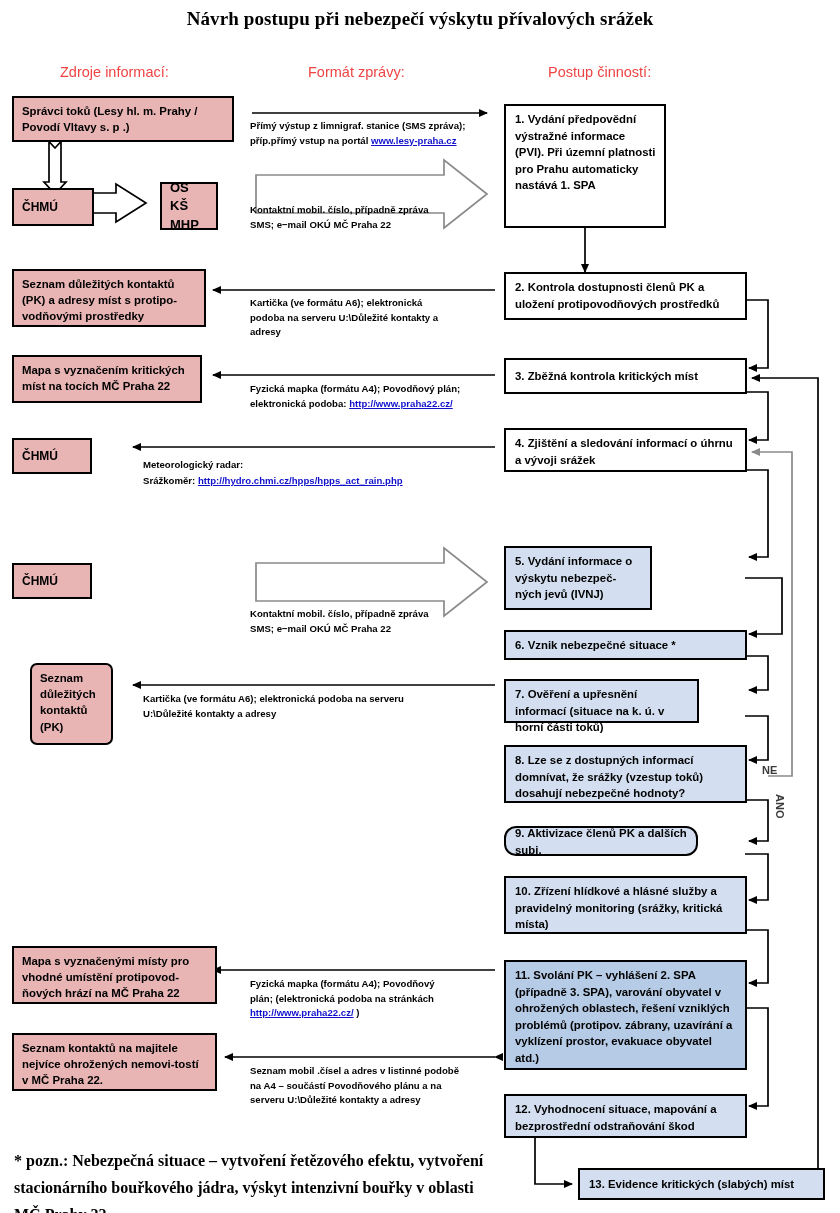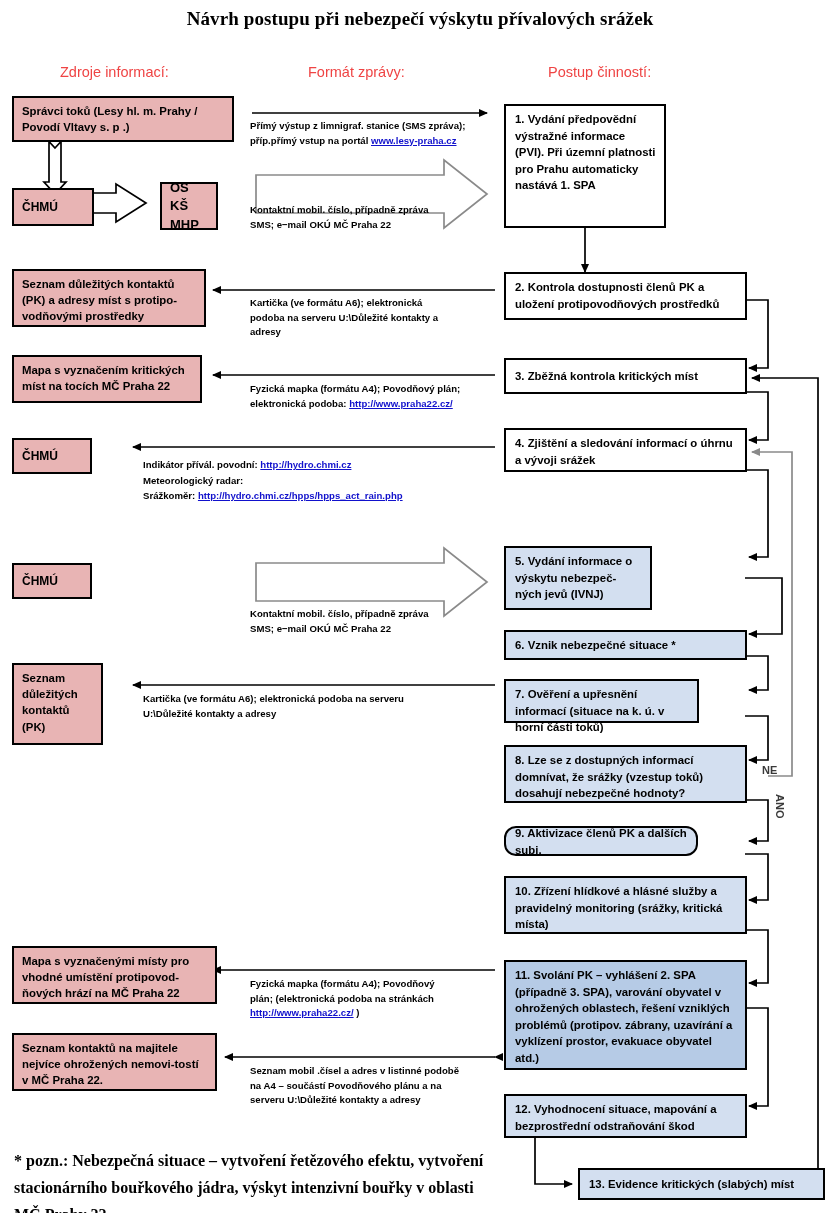--- a/index.html
+++ b/index.html
@@ -148,21 +148,21 @@
 </div>
 
 <div class="abs pinkbox big center" style="left:12px;top:438px;width:80px;height:36px;">
   <span>ČHMÚ</span>
 </div>
 
 <div class="abs pinkbox big center" style="left:12px;top:563px;width:80px;height:36px;">
   <span>ČHMÚ</span>
 </div>
 
-<div class="abs pinkbox" style="left:12px;top:663px;width:91px;height:82px;">
+<div class="abs pinkbox" style="left:30px;top:663px;width:83px;height:82px;border-radius:7px;">
   <span>Seznam důležitých kontaktů (PK)</span>
 </div>
 
 <div class="abs pinkbox" style="left:12px;top:946px;width:205px;height:58px;">
   <span>Mapa s vyznačenými místy pro vhodné umístění protipovod-ňových hrází na MČ Praha 22</span>
 </div>
 
 <div class="abs pinkbox" style="left:12px;top:1033px;width:205px;height:58px;">
   <span>Seznam kontaktů na majitele nejvíce ohrožených nemovi-tostí v MČ Praha 22.</span>
 </div>
@@ -182,21 +182,20 @@
   <div>podoba na serveru U:\Důležité kontakty a</div>
   <div>adresy</div>
 </div>
 
 <div class="abs note" style="left:250px;top:382px;width:255px;">
   <div>Fyzická mapka (formátu A4); Povodňový plán;</div>
   <div><span>elektronická podoba: </span><span class="lnk">http://www.praha22.cz/</span></div>
 </div>
 
 <div class="abs note" style="left:143px;top:457px;width:370px;line-height:1.62;overflow:hidden;height:80px;">
-  <div><span>Indikátor přívál. povodní:  </span><span class="lnk">http://hydro.chmi.cz</span></div>
   <div>Meteorologický radar:</div>
   <div><span>Srážkoměr:  </span><span class="lnk">http://hydro.chmi.cz/hpps/hpps_act_rain.php</span></div>
 </div>
 
 <div class="abs note" style="left:250px;top:607px;width:250px;">
   <div>Kontaktní mobil. číslo, případně zpráva</div>
   <div>SMS; e−mail OKÚ MČ Praha 22</div>
 </div>
 
 <div class="abs note" style="left:143px;top:692px;width:360px;">

